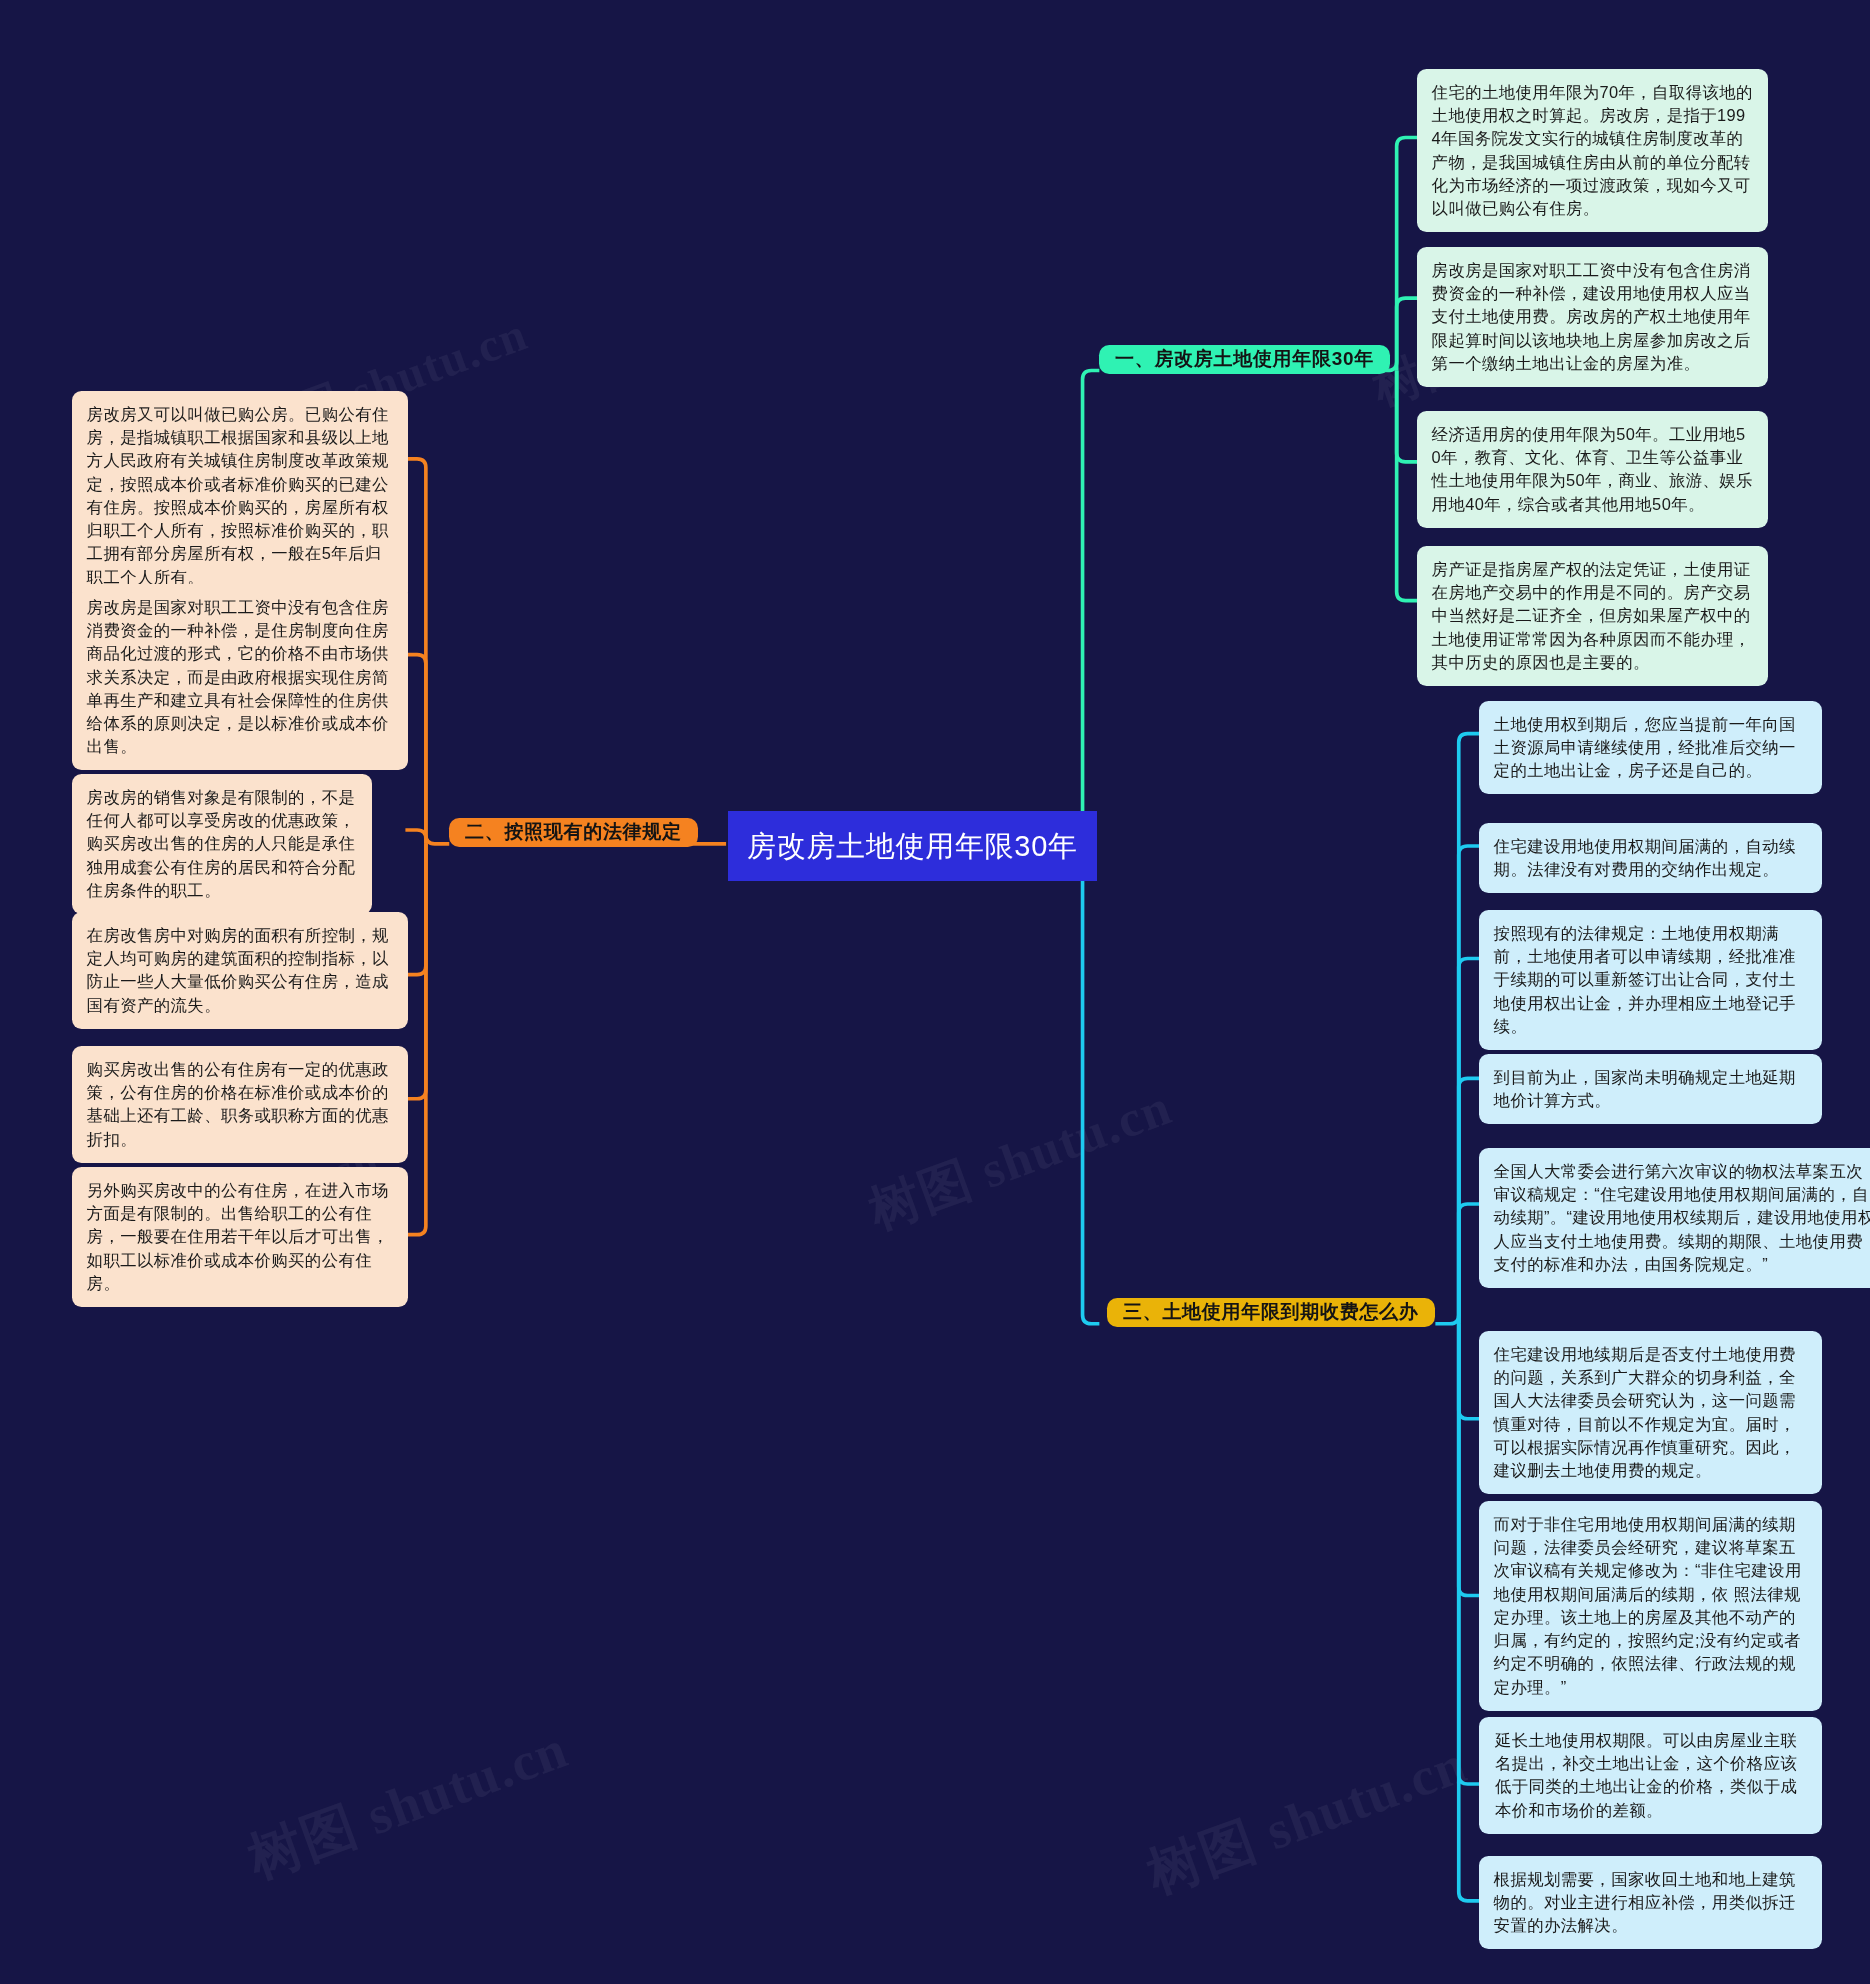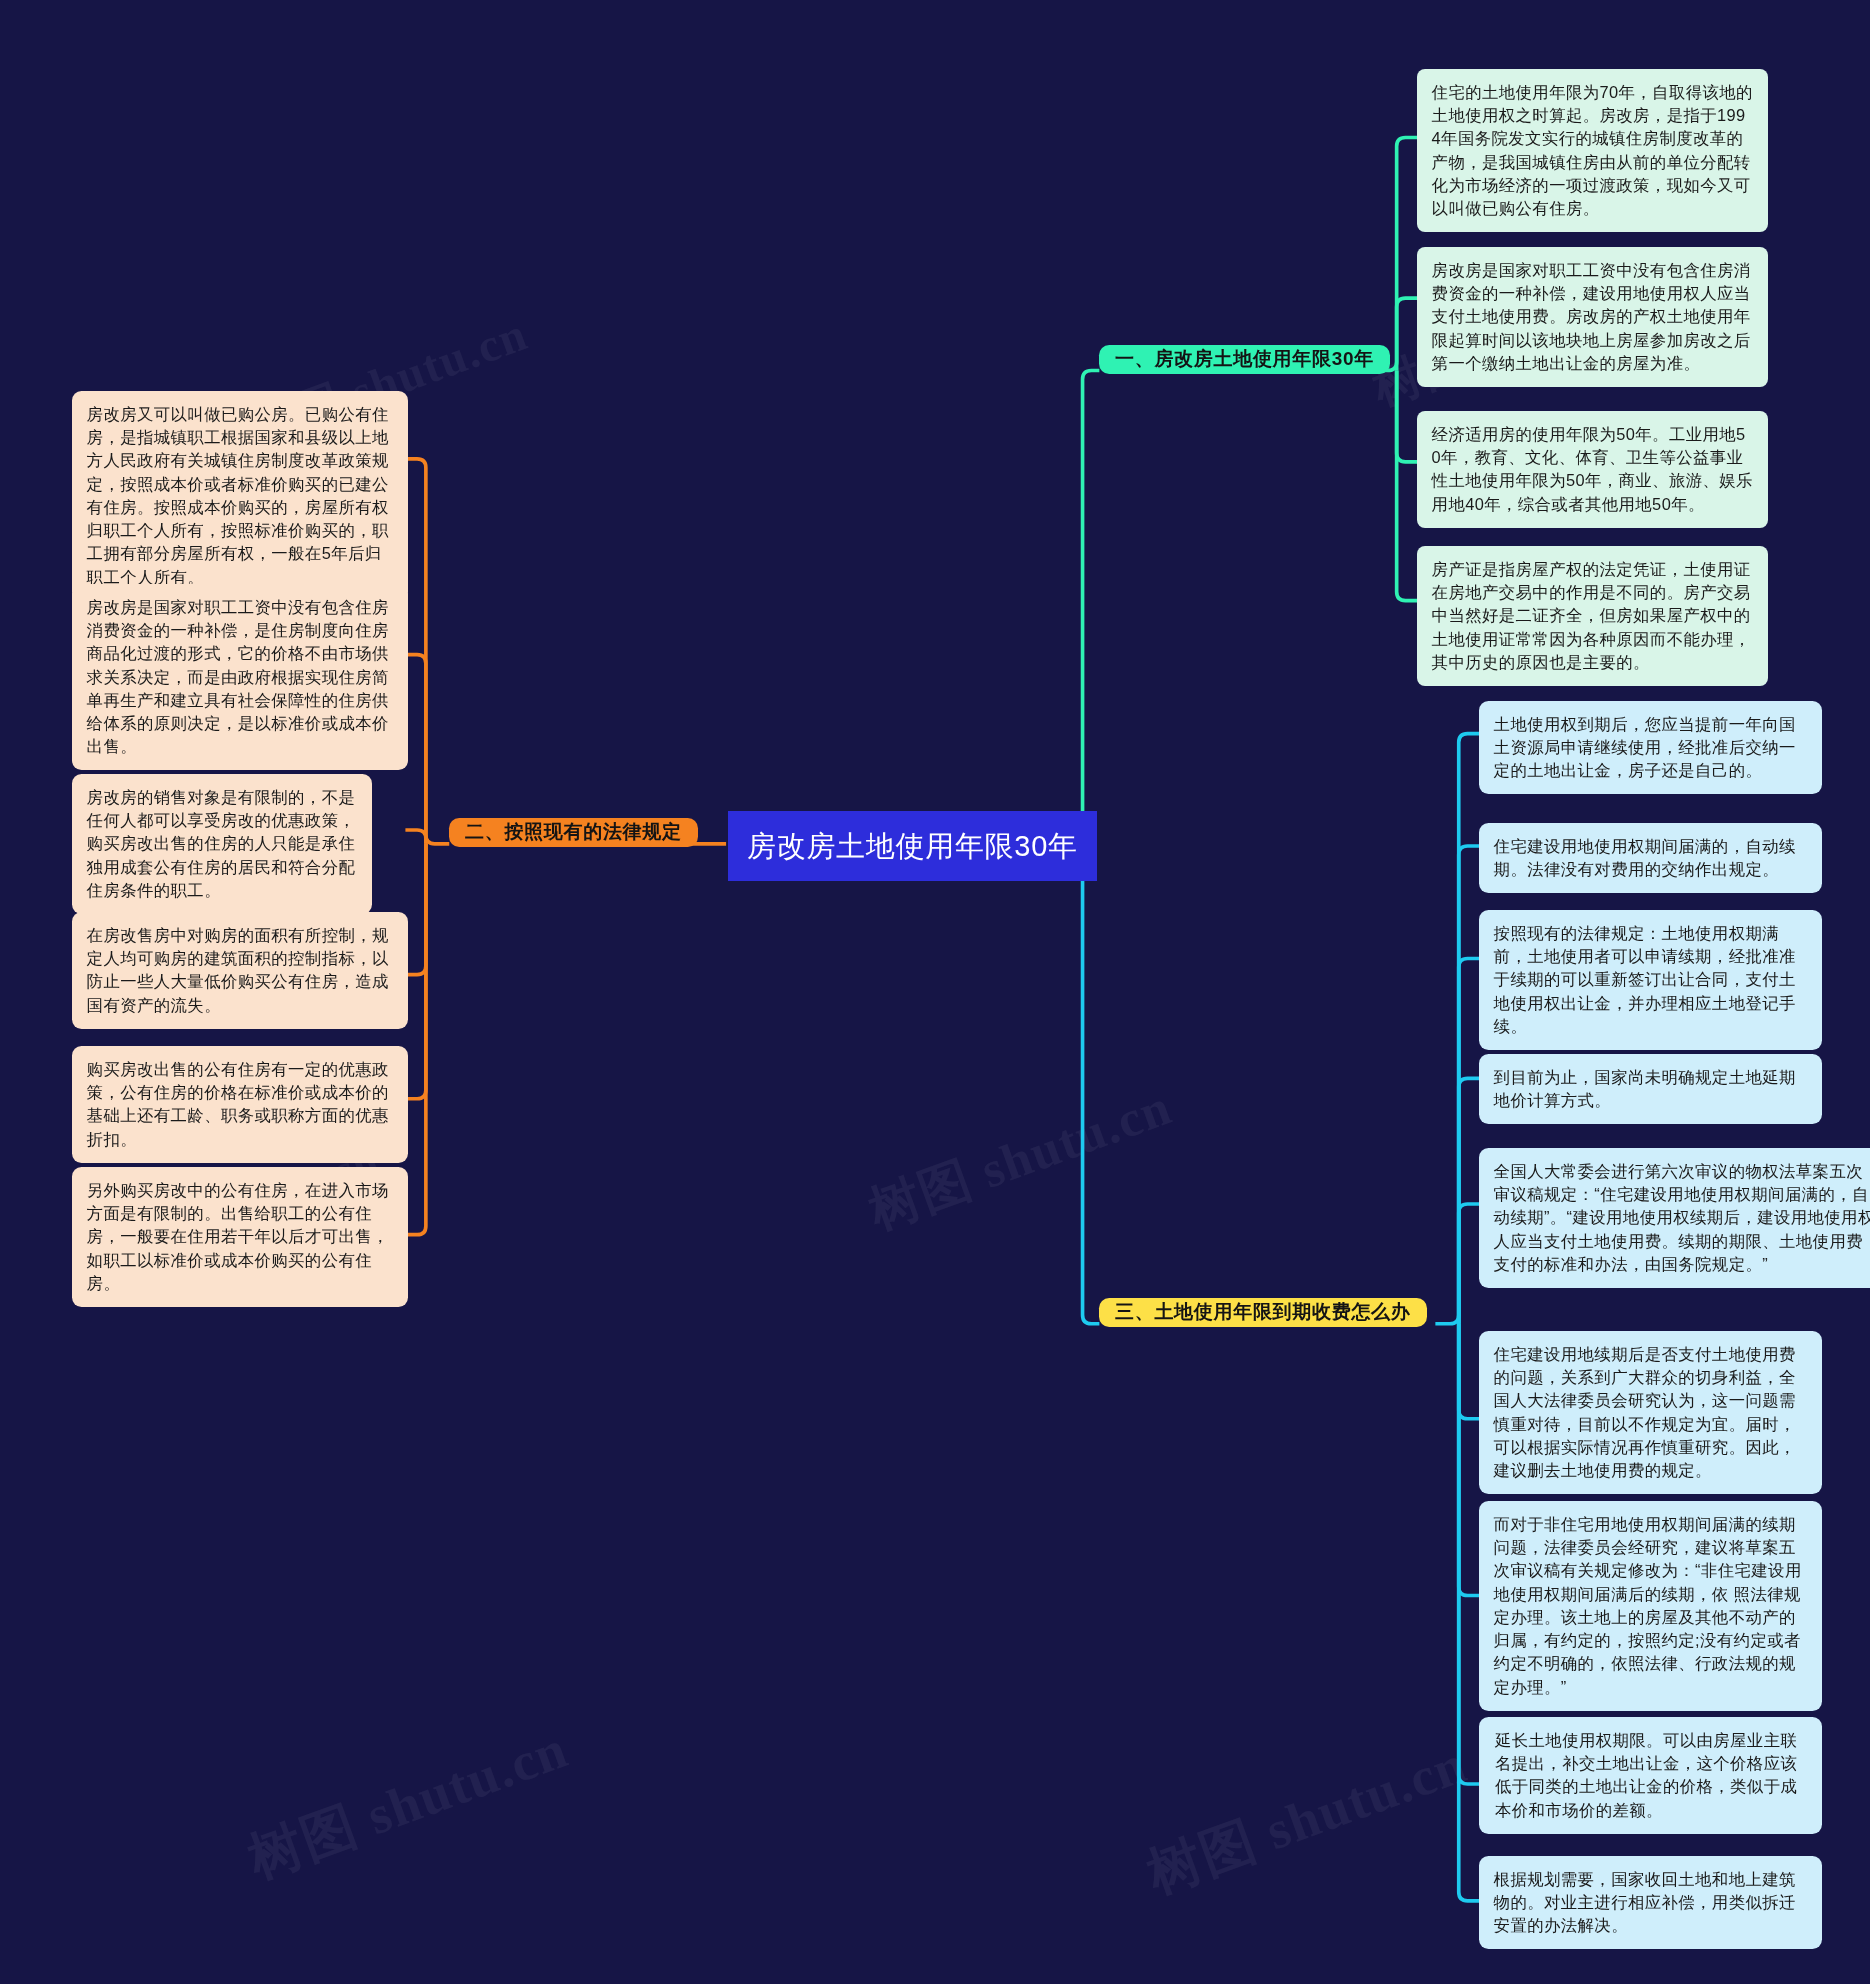--- a/index.html
+++ b/index.html
@@ -60,29 +60,29 @@
     font-size: 19px;
     font-weight: 700;
     color: #141414;
     padding: 1px 16px;
     border-radius: 10.2px;
     white-space: nowrap;
     letter-spacing: 0.7px;
   }
   .branch.b1 { background: #2ff2b3; }
   .branch.b2 { background: #f58220; }
-  .branch.b3 { background: #fde047; }
+  .branch.b3 { background: #eab308; margin-left: 8px; }
 
   
   .leaf {
     font-size: 16.4px;
     border-radius: 9.5px;
     letter-spacing: 0.4px;
   }
-  .leaf.l1 { background: #d9f5e8; border-radius: 8px; }        
+  .leaf.l1 { background: #d9f5e8; }        
   .leaf.l2 { background: #fbe2cd; }        
   .leaf.l3 { background: #cfeefb; }        
 </style>
 </head>
 <body>
 
 <div id="canvas">
 
   <div class="wm" style="left:241px; top:351px; font-size:47px; transform:rotate(-20deg);">树图 shutu.cn</div>
   <div class="wm" style="left:862px; top:1125px; font-size:51px; transform:rotate(-20deg);">树图 shutu.cn</div>

